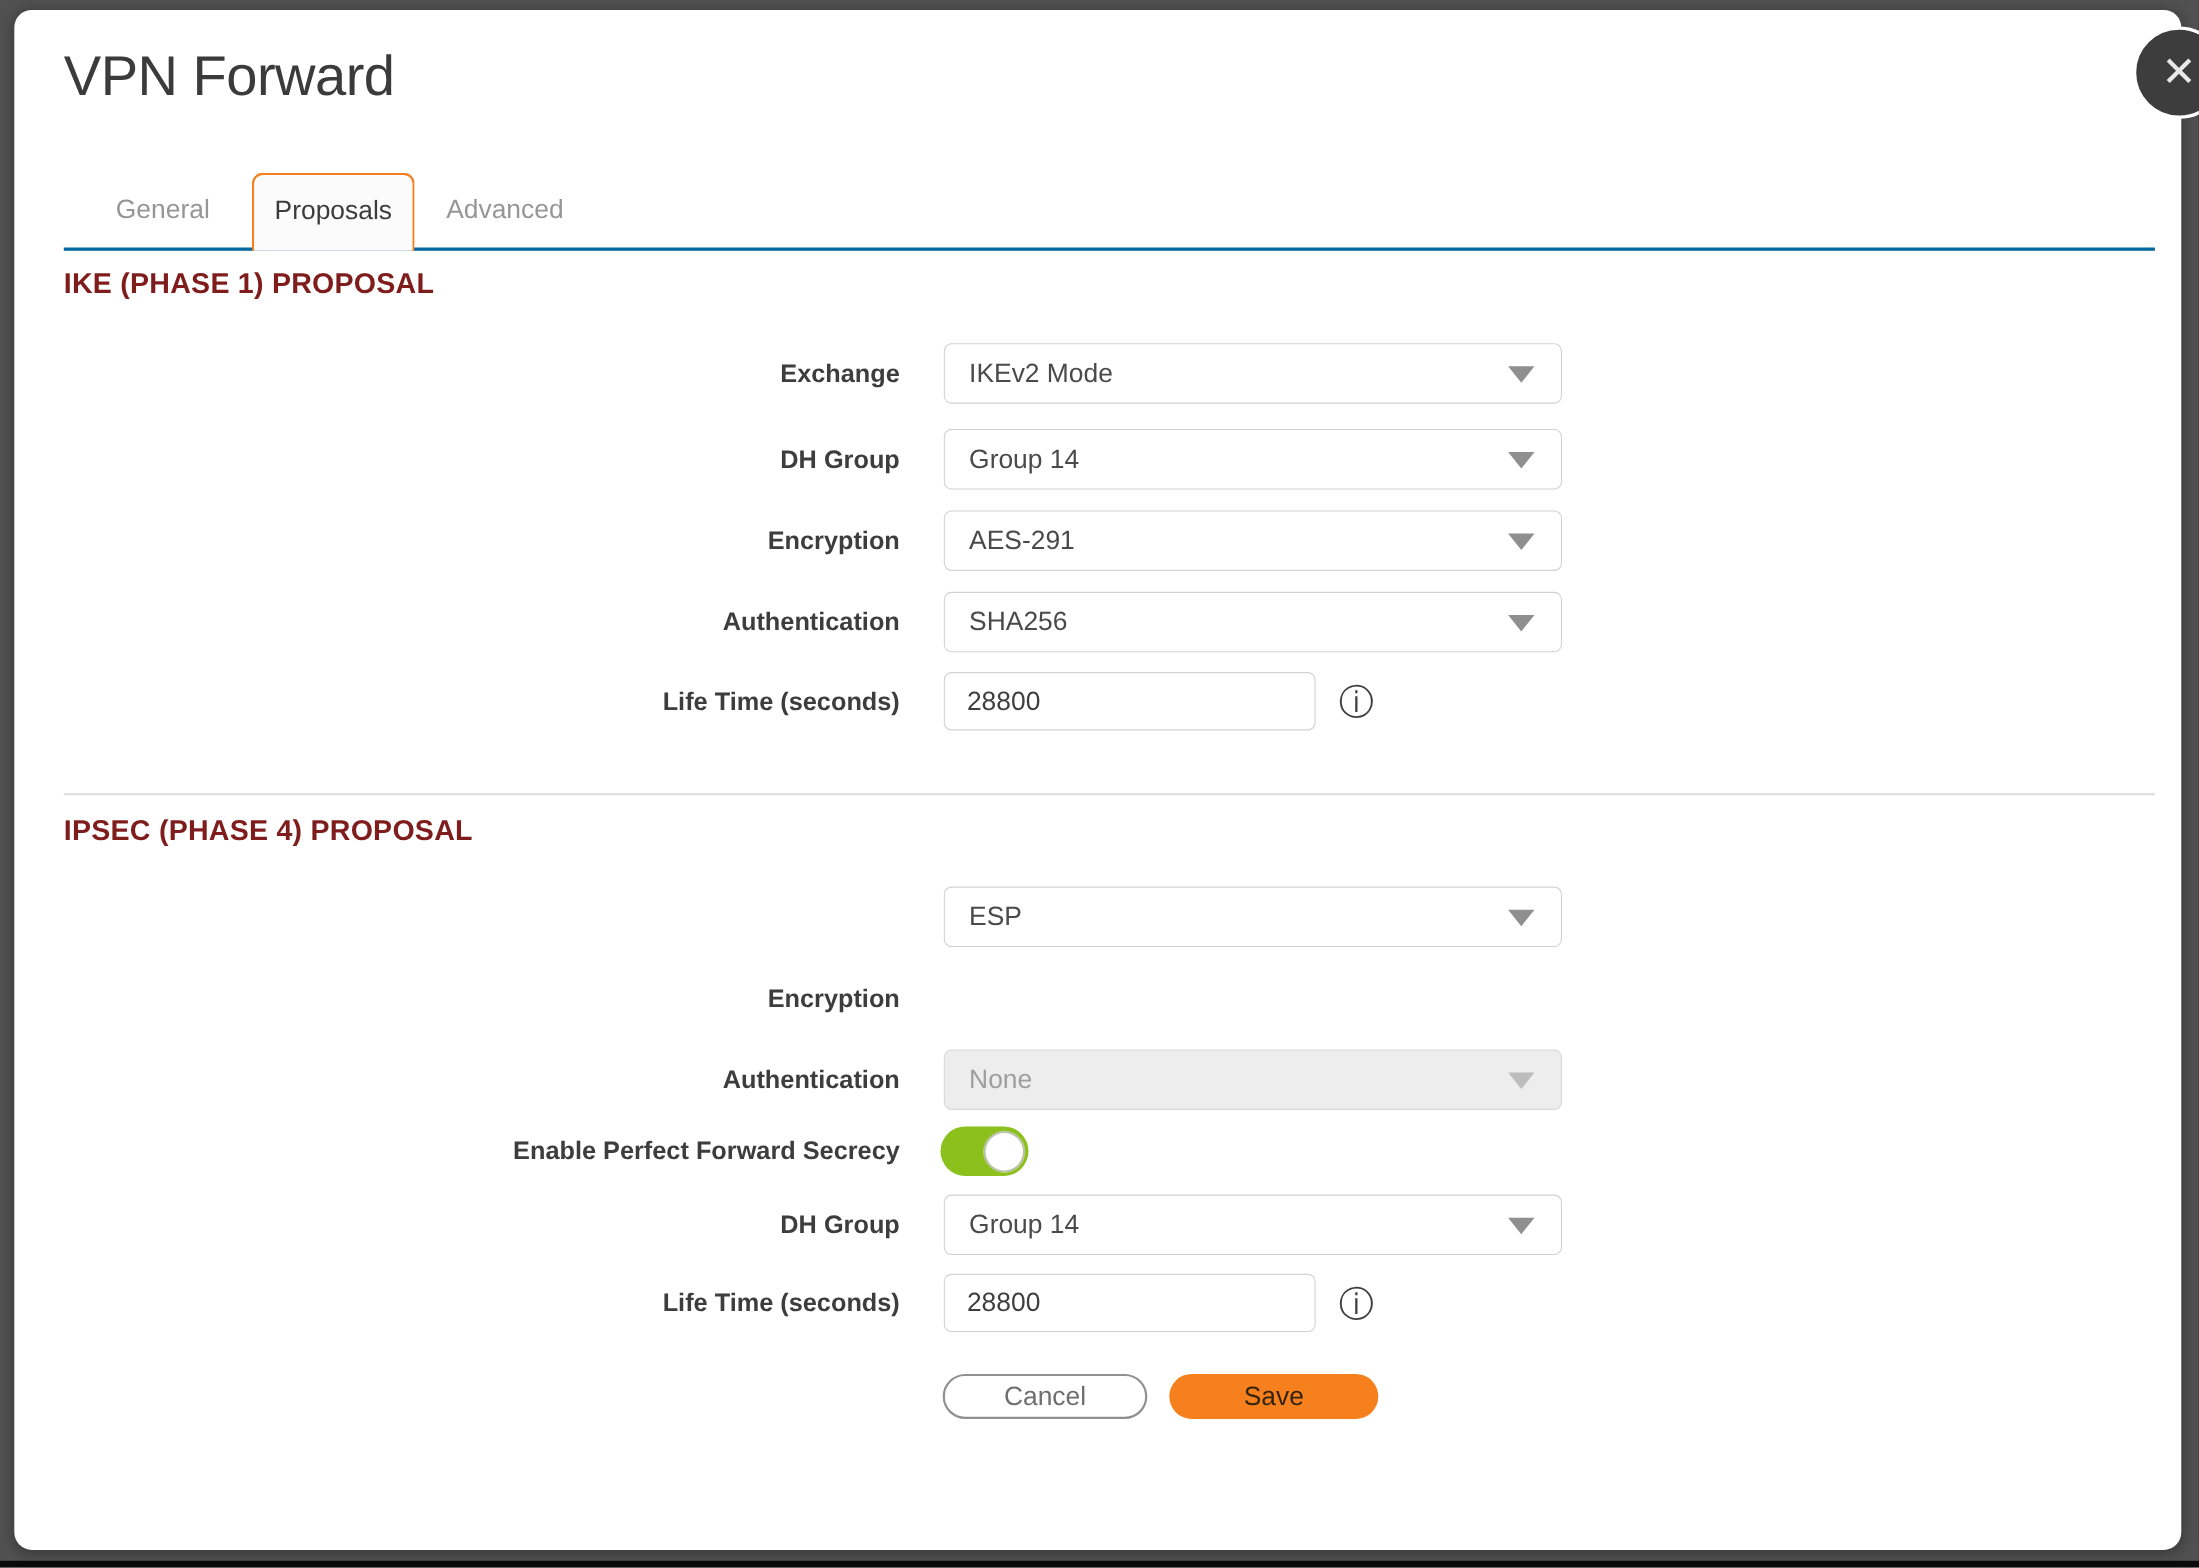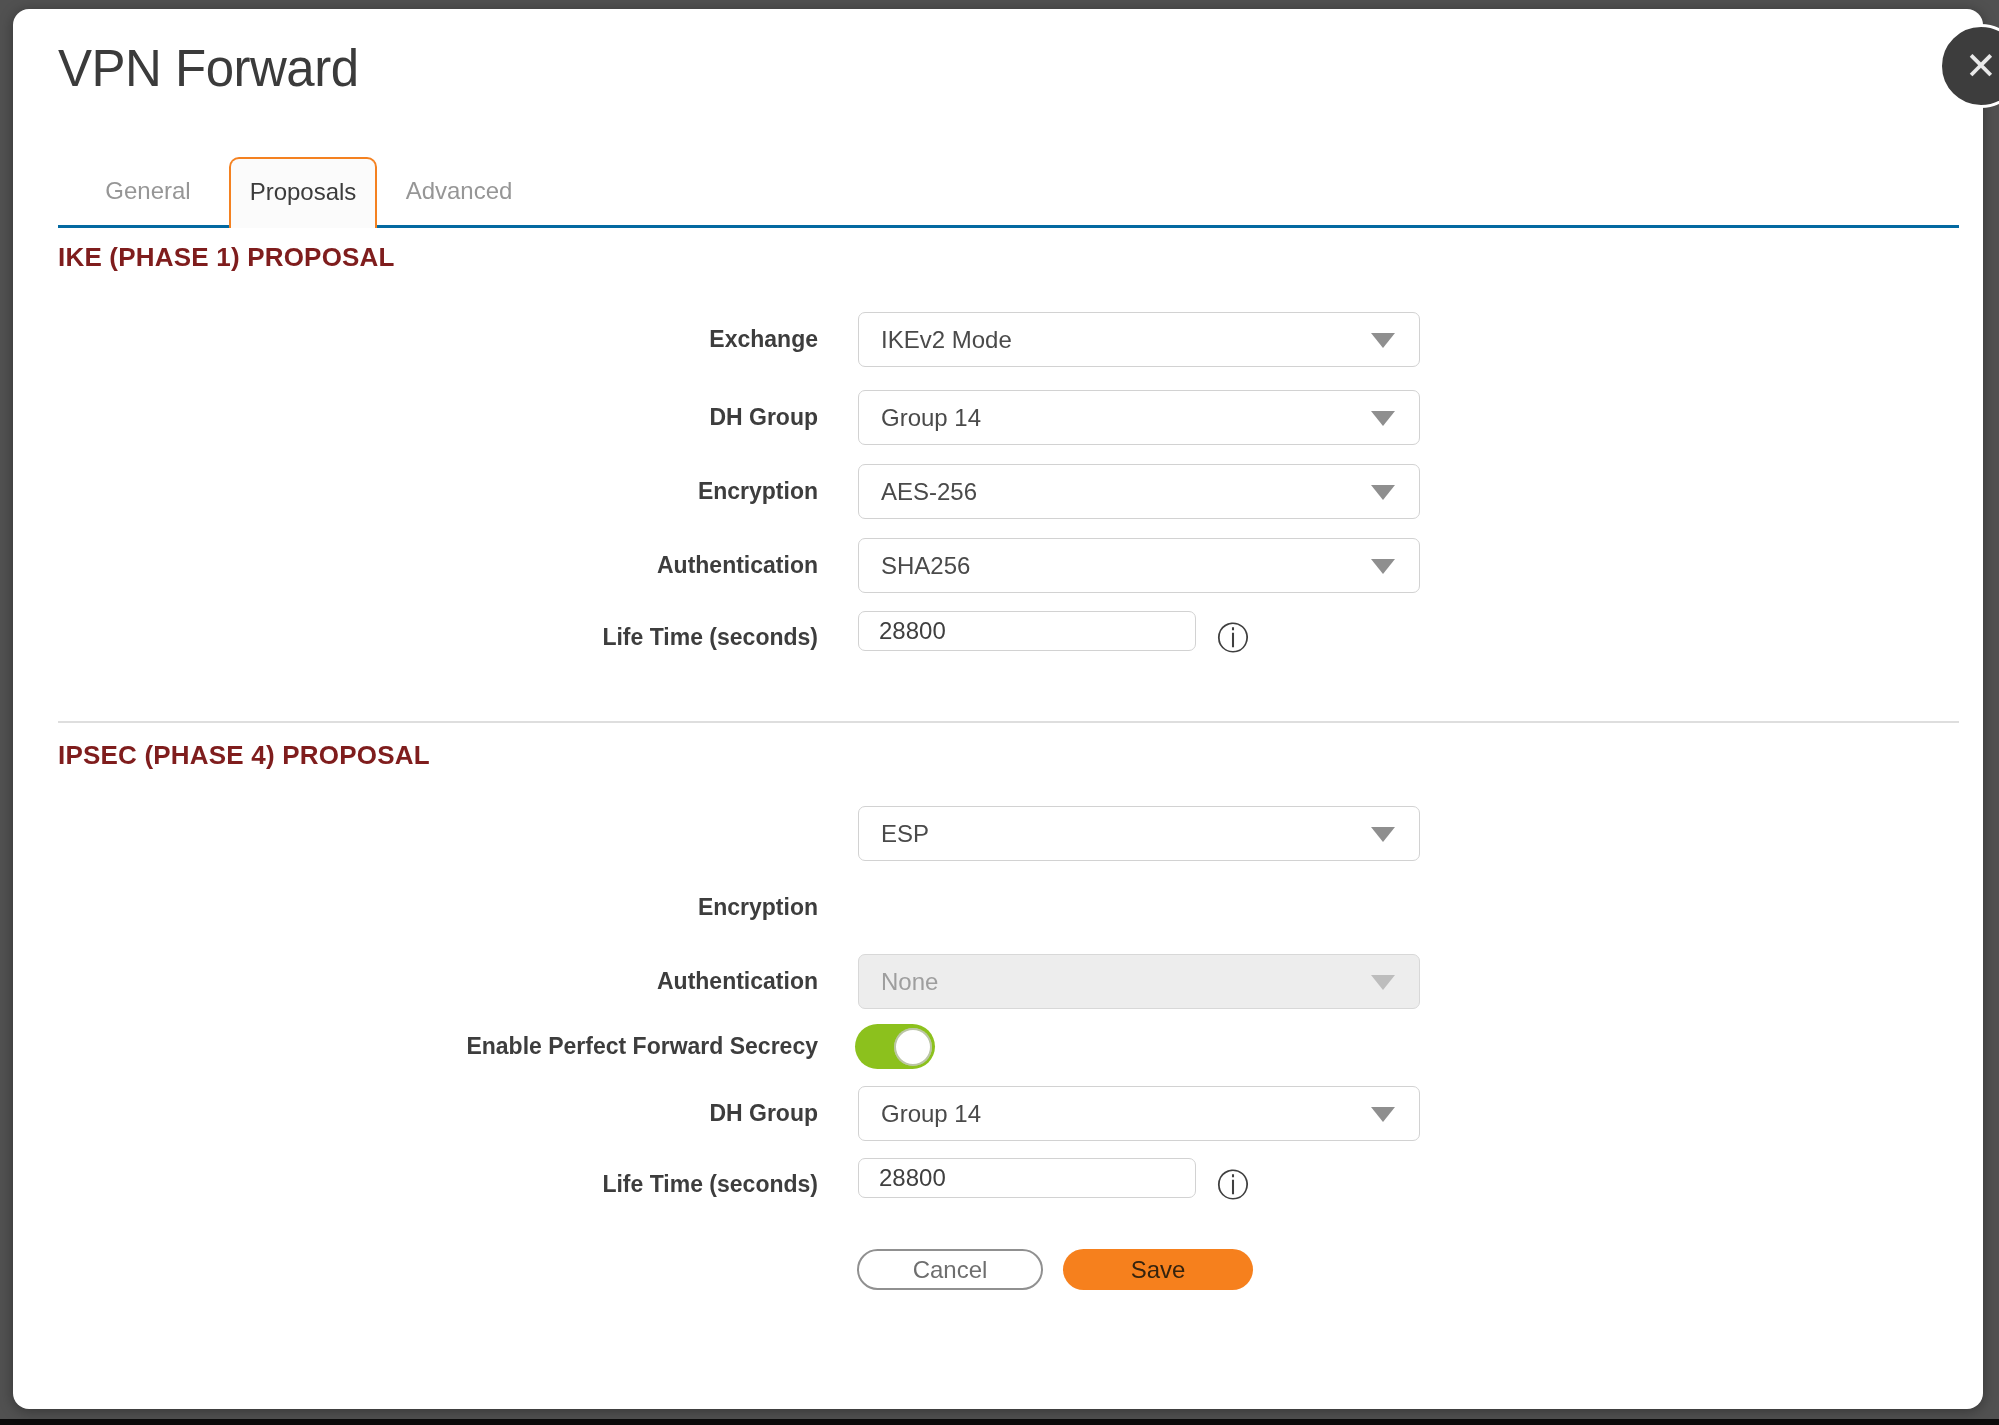--- a/index.html
+++ b/index.html
@@ -73,21 +73,21 @@
   .caret{
     position:absolute;right:24px;top:50%;margin-top:-7px;width:0;height:0;
     border-left:12px solid transparent;border-right:12px solid transparent;
     border-top:15px solid #8f8f8f;
   }
   .select.disabled{background:#ededed;border-color:#d8d8d8;cursor:default;}
   .select.disabled .val{color:#9e9e9e;}
   .select.disabled .caret{border-top-color:#bdbdbd;}
 
   .tinput{
-    position:absolute;left:845px;top:0;width:338px;height:40px;box-sizing:border-box;
+    position:absolute;left:845px;top:0;width:338px;height:53px;box-sizing:border-box;
     border:1.5px solid #d2d2d2;border-radius:7px;background:#fff;
     font-size:24px;color:#3f3f3f;padding:0 20px;outline:none;
     font-family:"Liberation Sans","DejaVu Sans",sans-serif;
   }
   .info{
     position:absolute;left:1203px;top:50%;margin-top:-17px;width:34px;height:34px;
     font-size:32px;line-height:34px;color:#3f3f3f;text-align:center;cursor:pointer;
   }
 
   
@@ -138,21 +138,21 @@
       <div class="flabel" style="line-height:55px">DH Group</div>
       <div class="select">
         <span class="val">Group 14</span>
         <span class="caret"></span>
       </div>
     </div>
 
     <div class="row" style="top:455px;height:55px">
       <div class="flabel" style="line-height:55px">Encryption</div>
       <div class="select">
-        <span class="val">AES-256</span>
+        <span class="val">AES-291</span>
         <span class="caret"></span>
       </div>
     </div>
 
     <div class="row" style="top:529px;height:55px">
       <div class="flabel" style="line-height:55px">Authentication</div>
       <div class="select">
         <span class="val">SHA256</span>
         <span class="caret"></span>
       </div>

